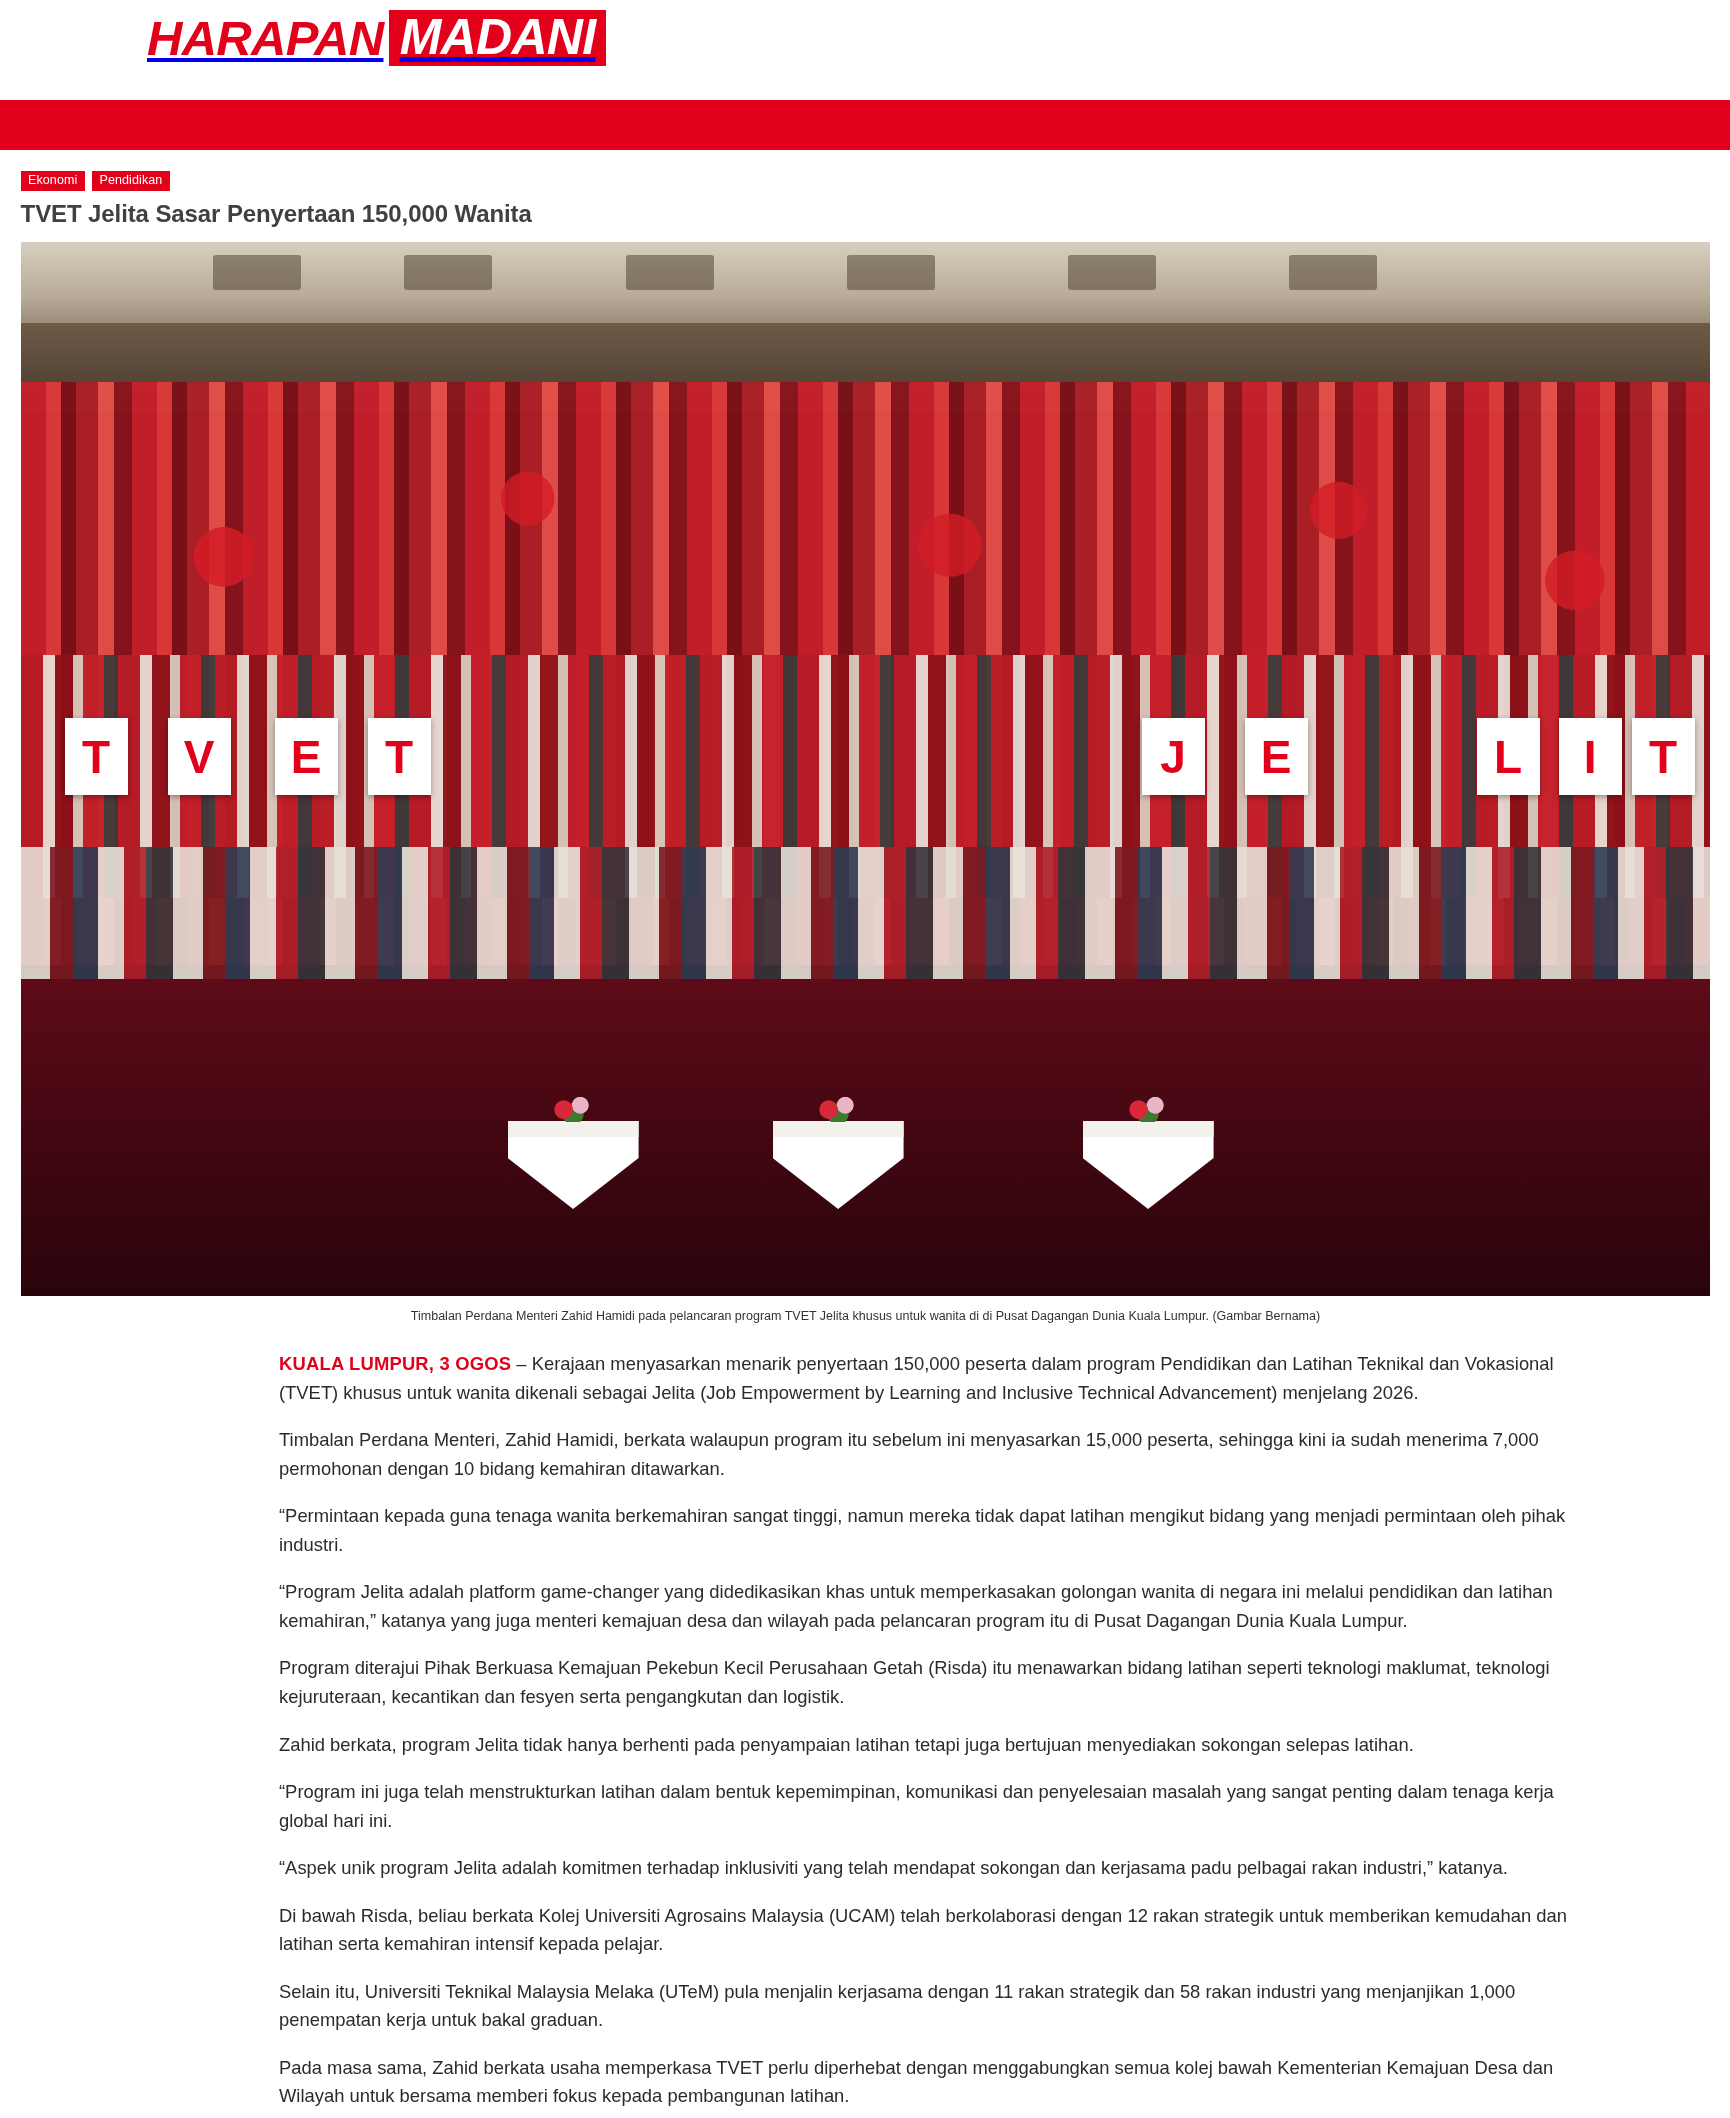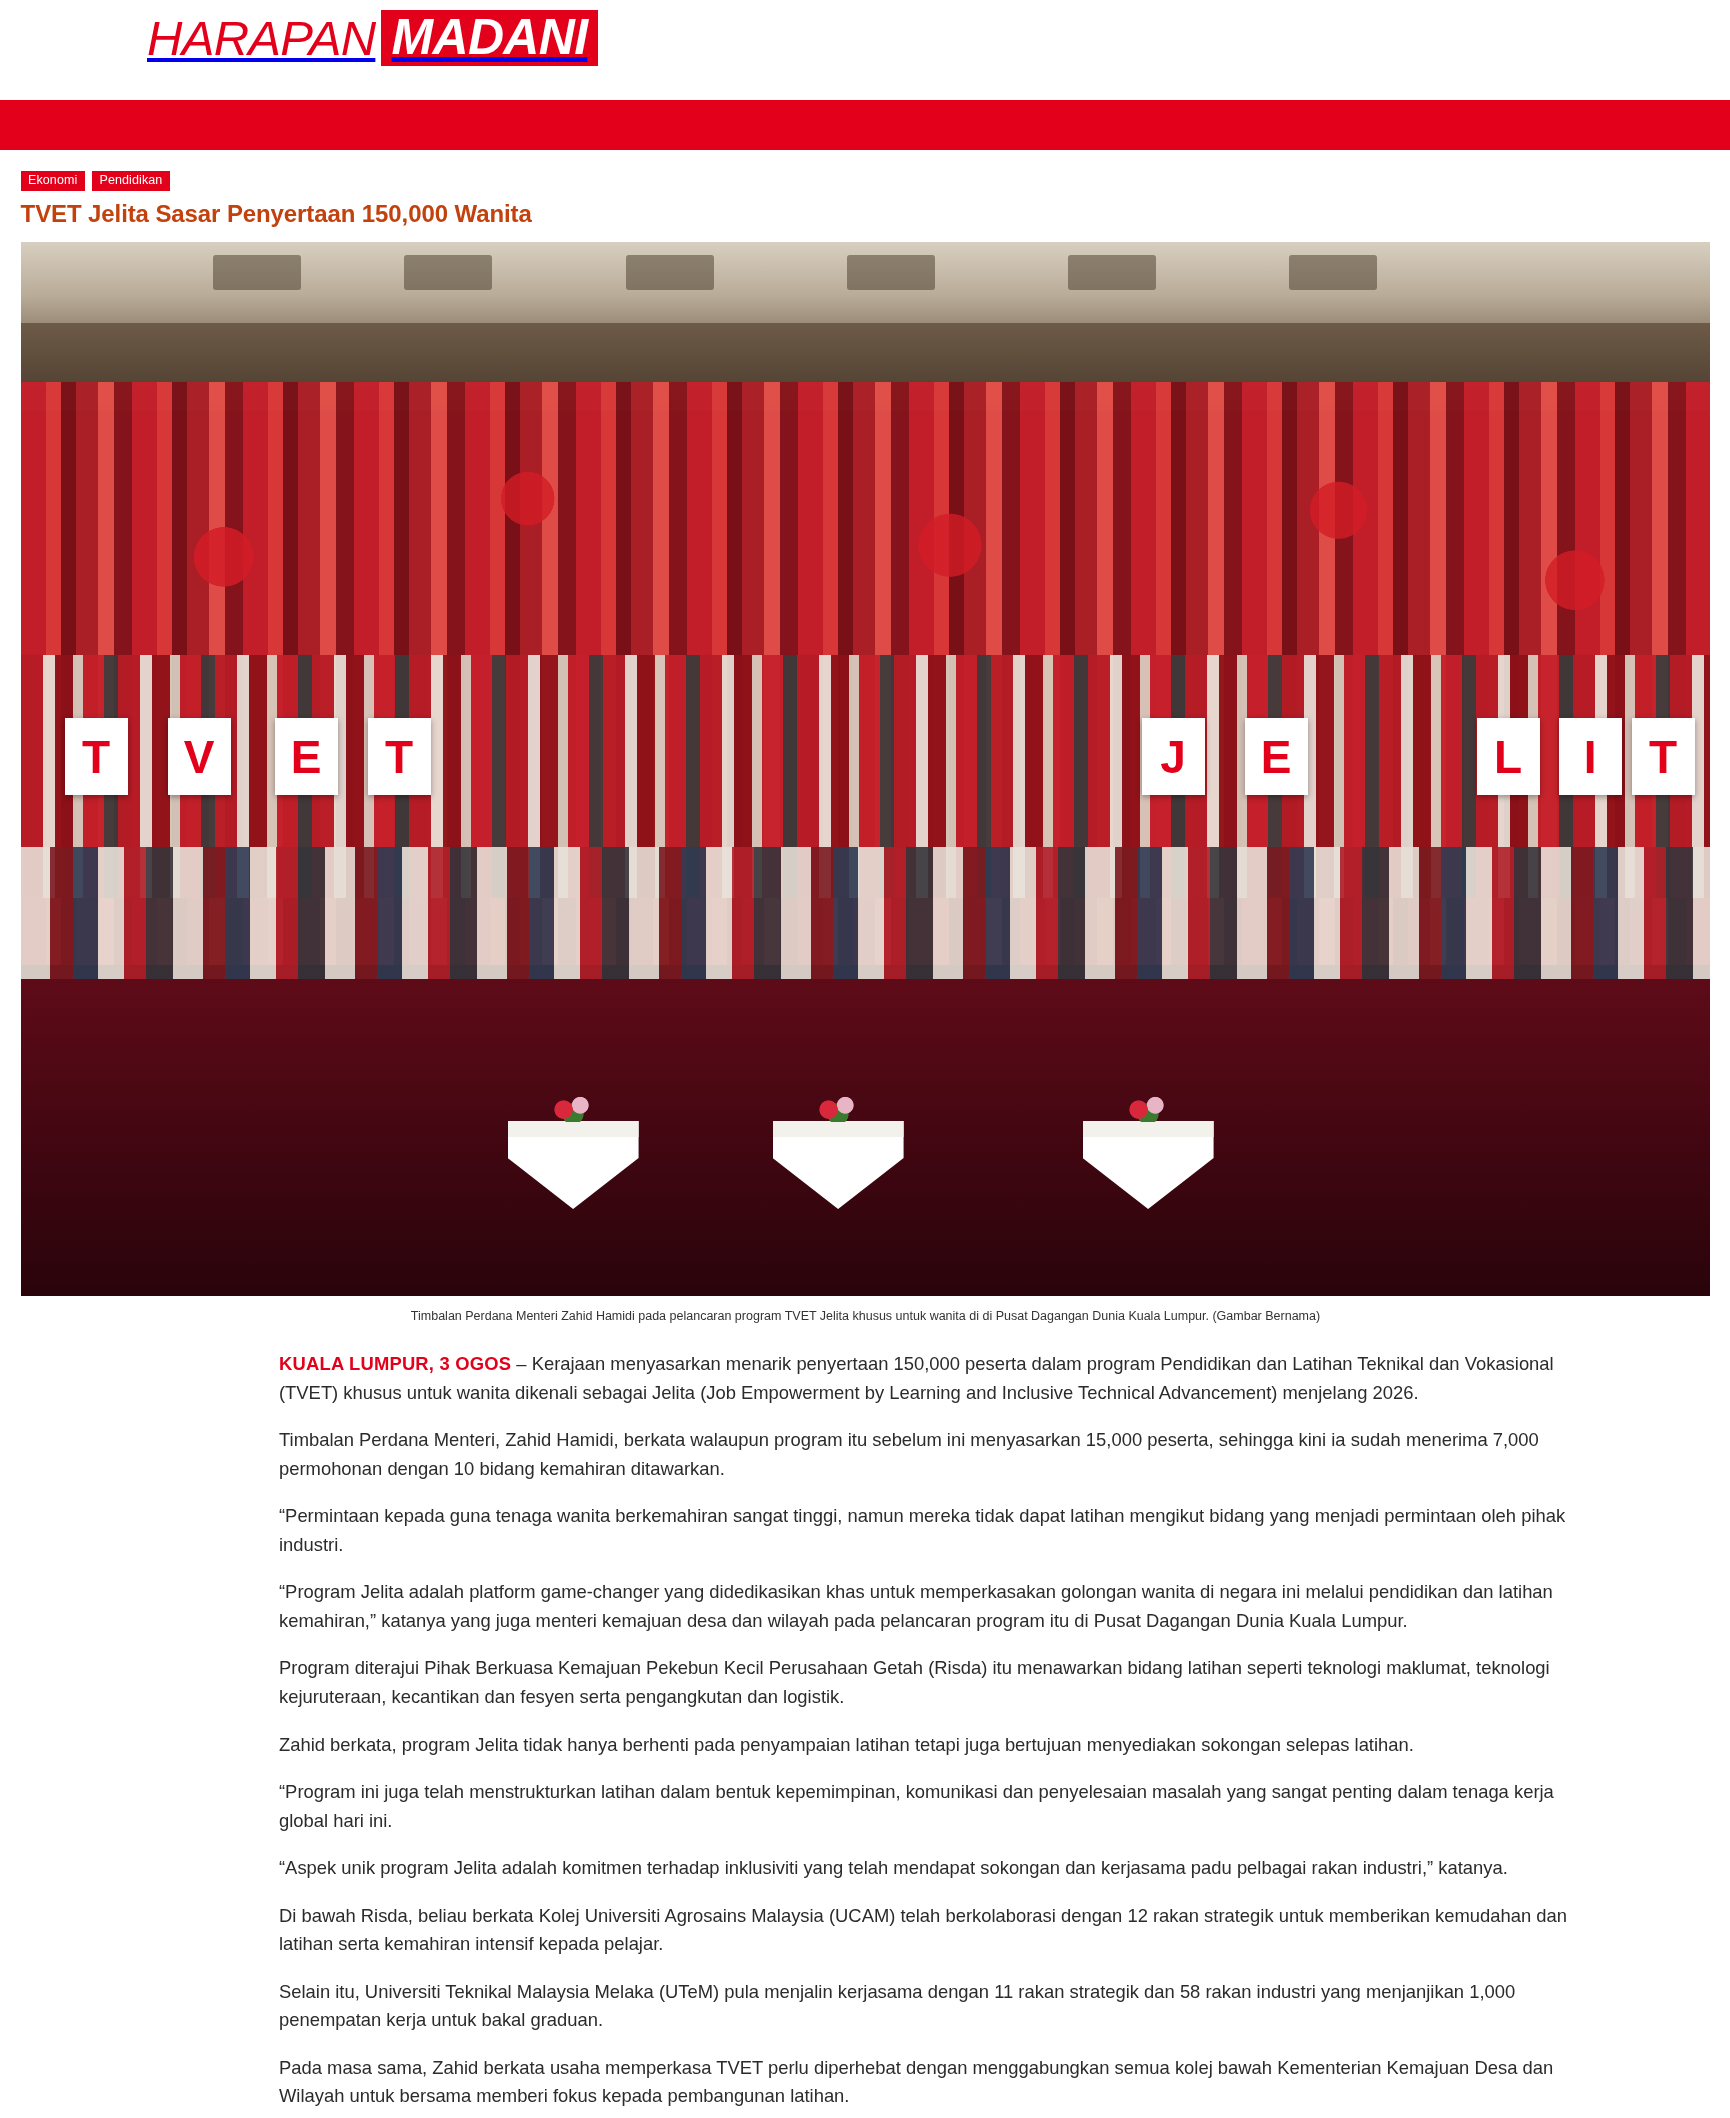--- a/index.html
+++ b/index.html
@@ -28,21 +28,21 @@
   }
   .logo-wrap {
     position: absolute;
     left: 147px;
     top: 10.3px;
     display: flex;
     align-items: center;
   }
   .logo-harapan {
     font-family: "Liberation Sans", sans-serif;
-    font-weight: normal;
+    font-weight: bold;
     font-style: italic;
     font-size: 49px;
     letter-spacing: -0.7px;
     color: #e3001b;
     line-height: 1;
     padding-right: 5.9px;
   }
   .logo-madani {
     font-family: "Liberation Sans", sans-serif;
     font-weight: bold;
@@ -82,21 +82,21 @@
     color: #ffffff;
     font-size: 12.5px;
     font-weight: normal;
     padding: 3.7px 7.4px 4.4px 7.4px;
     line-height: 1;
     letter-spacing: 0.1px;
   }
   .headline {
     font-size: 24px;
     font-weight: bold;
-    color: #c2410c;
+    color: #404040;
     margin: 7.4px 0 13.3px 0;
     letter-spacing: -0.1px;
     line-height: 1.2;
   }
 
   
   .photo-frame {
     width: 1689px;
     height: 1054px;
     position: relative;

